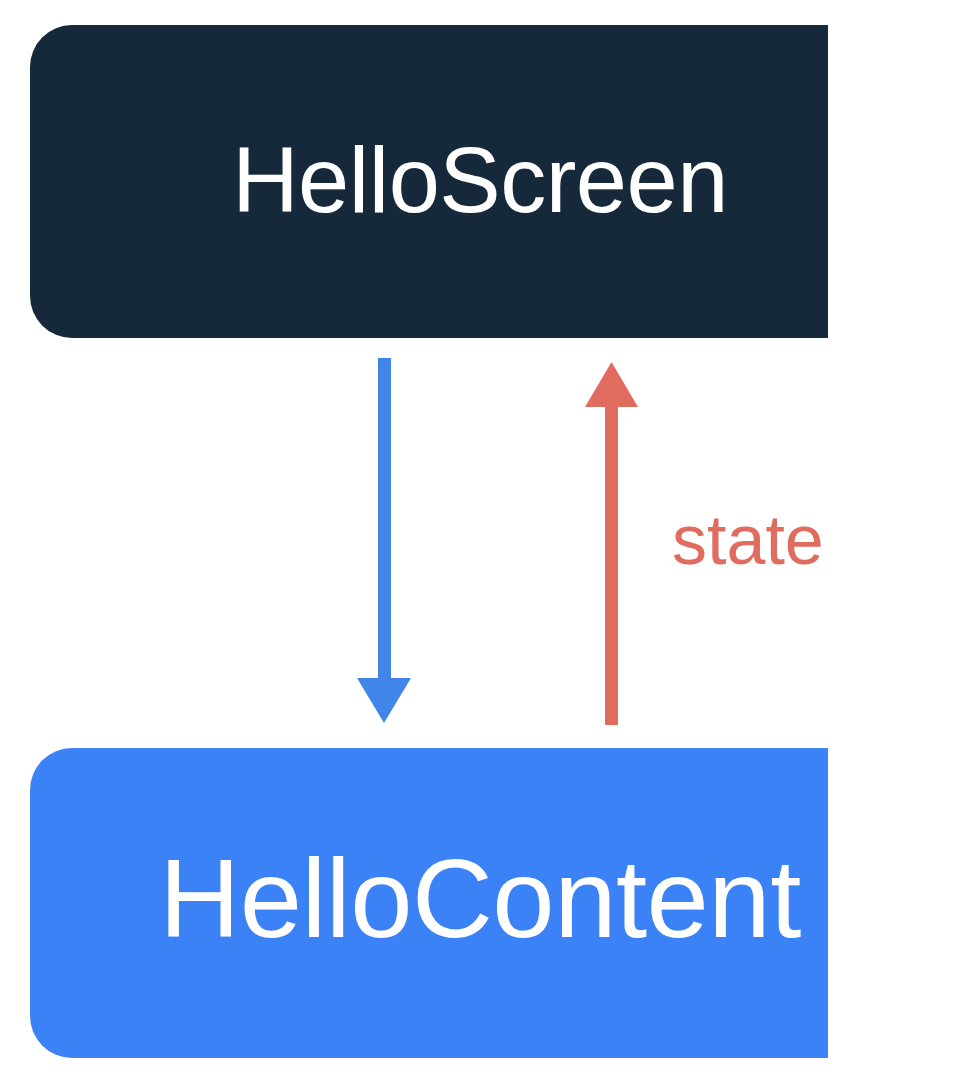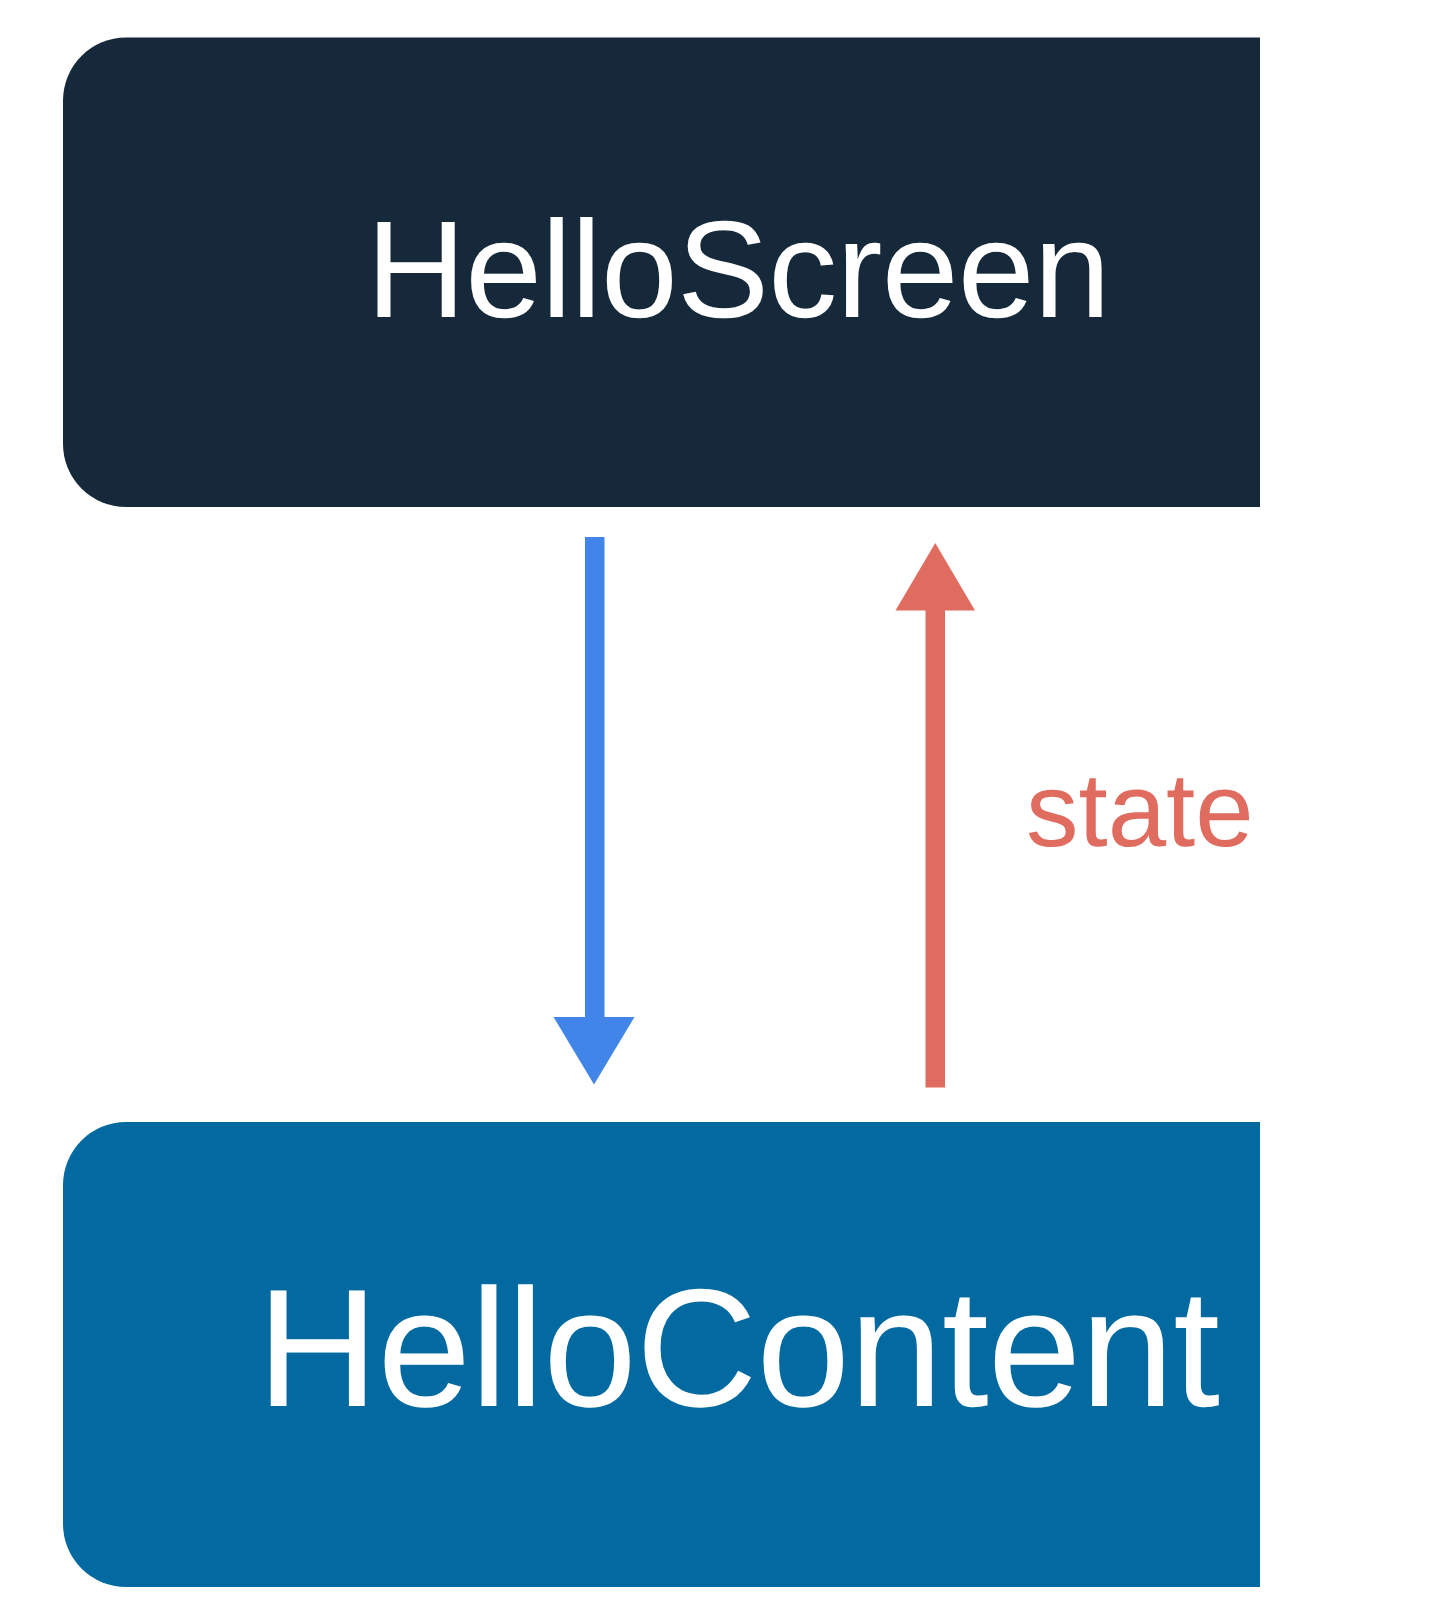--- a/index.html
+++ b/index.html
@@ -9,21 +9,20 @@
   }
   body {
     font-family: "Liberation Sans", sans-serif;
   }
   #canvas {
     position: relative;
     width: 828px;
     height: 1078px;
     background: #ffffff;
     overflow: hidden;
-    margin-left: 12px;
   }
 
   
   .node {
     position: absolute;
     left: 30px;
     width: 900px;
     background: #16293A;
     border-radius: 42px;
     display: flex;
@@ -105,17 +104,17 @@
 
     <g fill="#E06C60">
       <rect x="605" y="405" width="13" height="320" fill="#E06C60"></rect>
       <polygon points="611.5,362 638,407 585,407" fill="#E06C60"></polygon>
     </g>
   </svg>
 
 
   <div class="edge-label" id="label-event" style="color: rgb(224, 108, 96);">state</div>
 
-  <div class="node" id="node-content" style="background: #0369a1;">
+  <div class="node" id="node-content" style="background: #3b82f6;">
     <span class="node-label" style="color: rgb(255, 255, 255);">HelloContent</span>
   </div>
 
 </div>
 
 </body></html>

